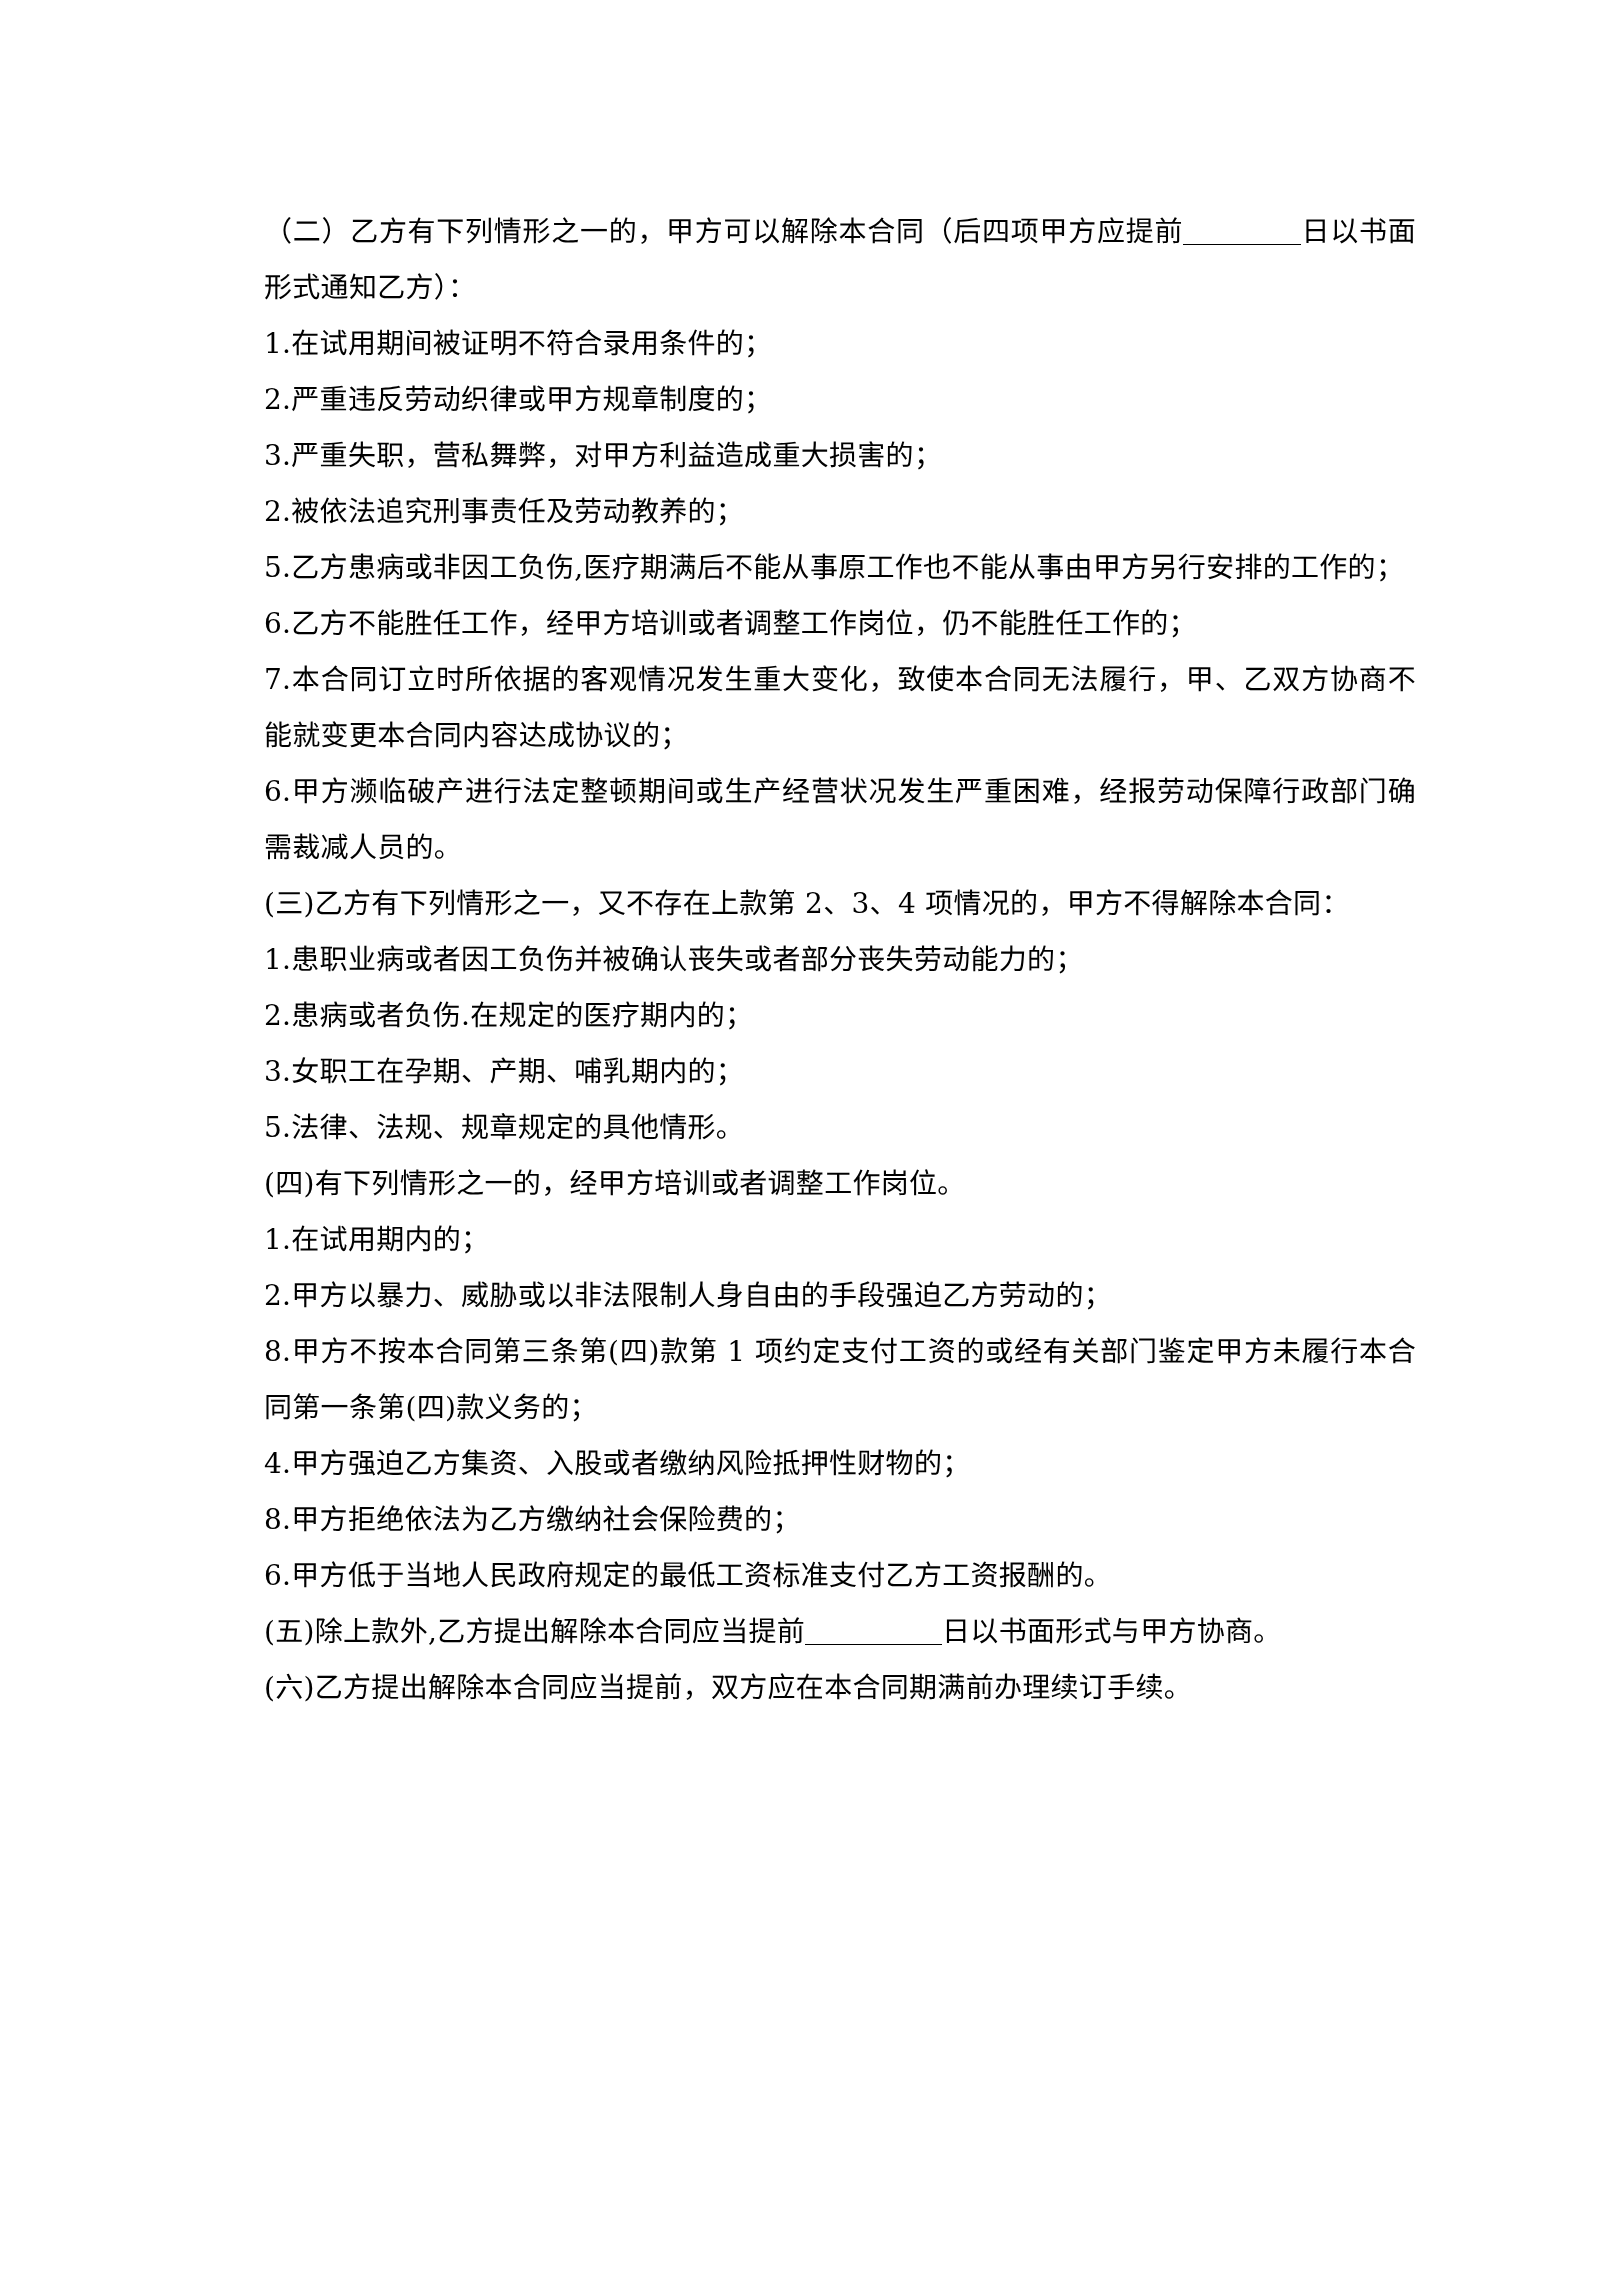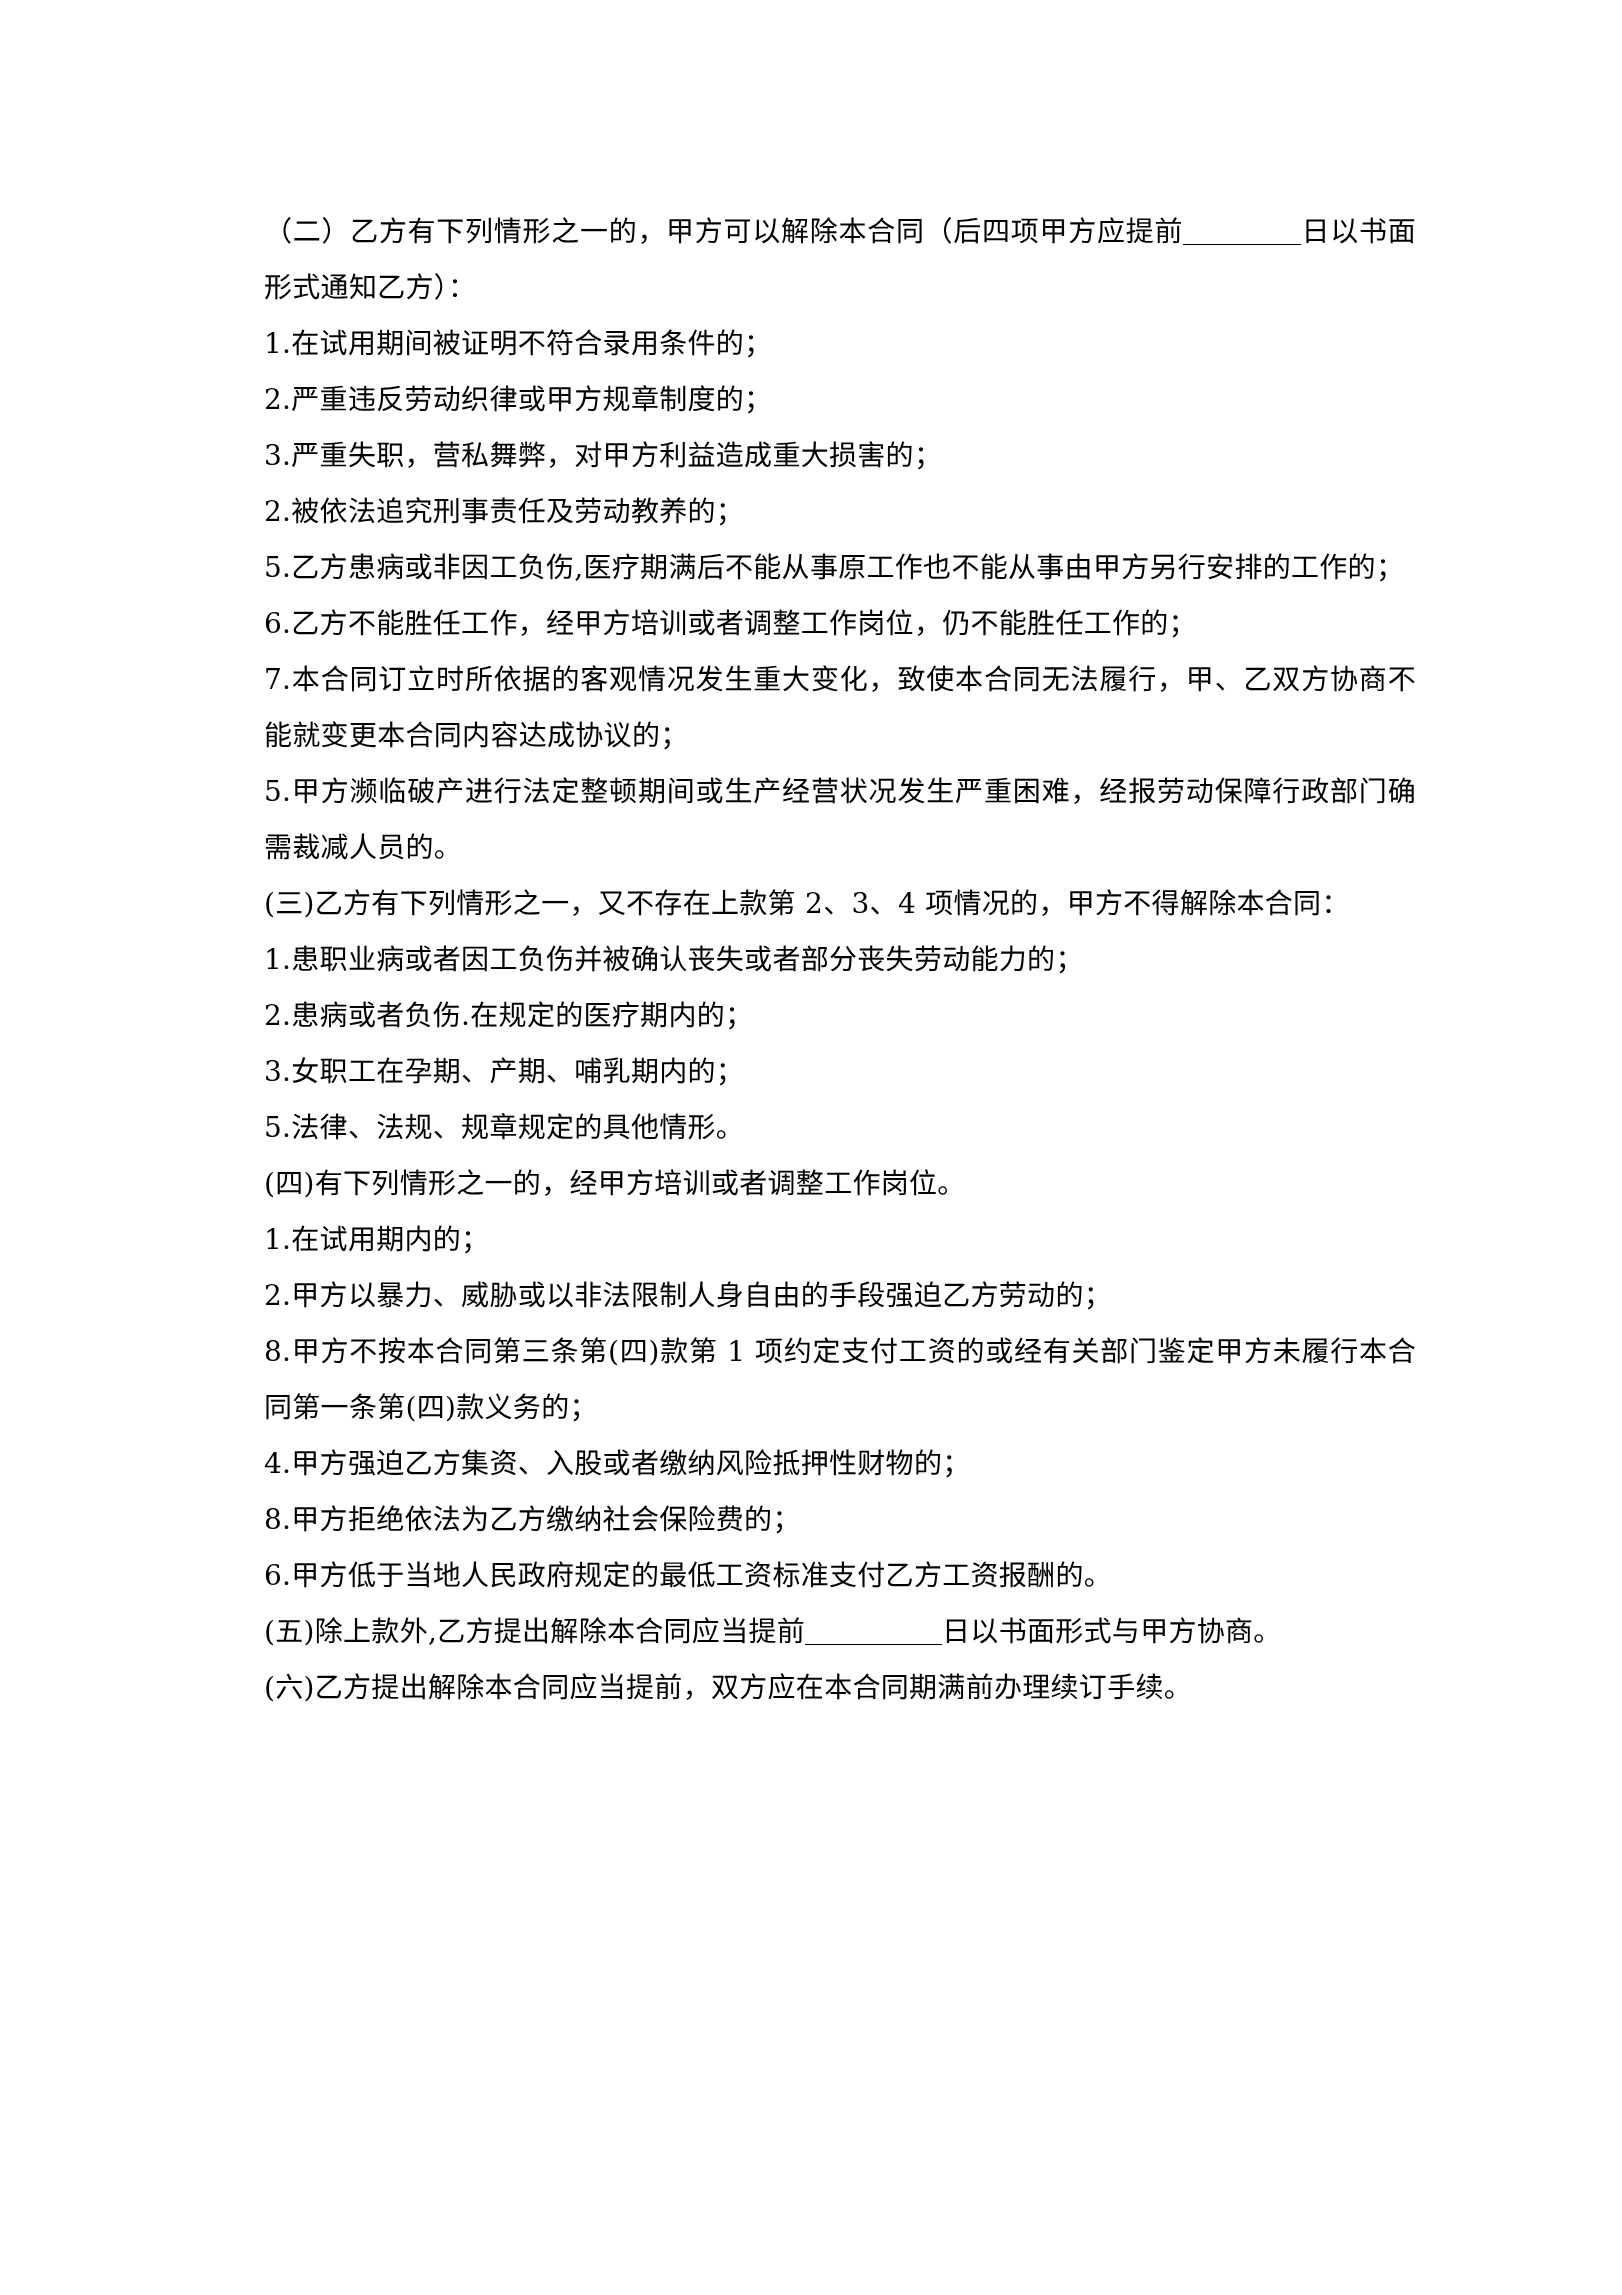--- a/index.html
+++ b/index.html
@@ -55,21 +55,21 @@
 
     <p class="para"><span>（二）乙方有下列情形之一的，甲方可以解除本合同（后四项甲方应提前</span><span class="blank-short"></span><span>日以书面形式通知乙方）：</span></p>
 
     <p class="para">1.在试用期间被证明不符合录用条件的；</p>
     <p class="para">2.严重违反劳动织律或甲方规章制度的；</p>
     <p class="para">3.严重失职，营私舞弊，对甲方利益造成重大损害的；</p>
     <p class="para">2.被依法追究刑事责任及劳动教养的；</p>
     <p class="para">5.乙方患病或非因工负伤,医疗期满后不能从事原工作也不能从事由甲方另行安排的工作的；</p>
     <p class="para">6.乙方不能胜任工作，经甲方培训或者调整工作岗位，仍不能胜任工作的；</p>
     <p class="para">7.本合同订立时所依据的客观情况发生重大变化，致使本合同无法履行，甲、乙双方协商不能就变更本合同内容达成协议的；</p>
-    <p class="para">5.甲方濒临破产进行法定整顿期间或生产经营状况发生严重困难，经报劳动保障行政部门确需裁减人员的。</p>
+    <p class="para">6.甲方濒临破产进行法定整顿期间或生产经营状况发生严重困难，经报劳动保障行政部门确需裁减人员的。</p>
 
     <p class="para">(三)乙方有下列情形之一，又不存在上款第 2、3、4 项情况的，甲方不得解除本合同：</p>
     <p class="para">1.患职业病或者因工负伤并被确认丧失或者部分丧失劳动能力的；</p>
     <p class="para">2.患病或者负伤.在规定的医疗期内的；</p>
     <p class="para">3.女职工在孕期、产期、哺乳期内的；</p>
     <p class="para">5.法律、法规、规章规定的具他情形。</p>
 
     <p class="para">(四)有下列情形之一的，经甲方培训或者调整工作岗位。</p>
     <p class="para">1.在试用期内的；</p>
     <p class="para">2.甲方以暴力、威胁或以非法限制人身自由的手段强迫乙方劳动的；</p>

